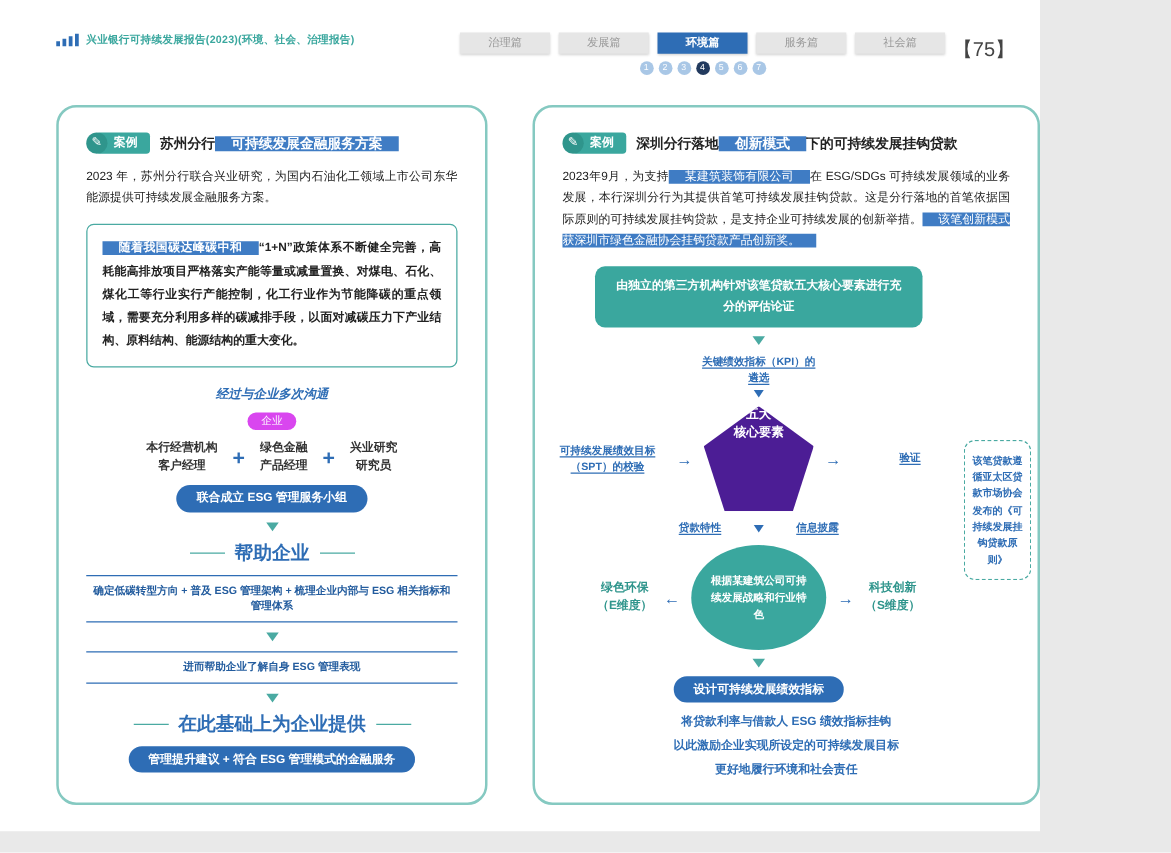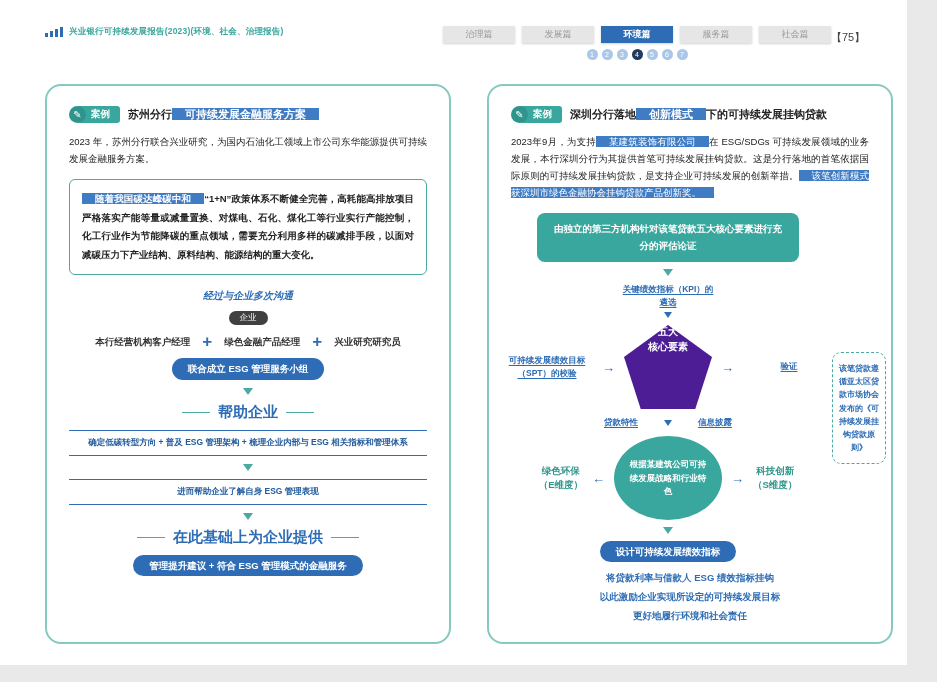--- a/index.html
+++ b/index.html
@@ -1,37 +1,37 @@
 <!DOCTYPE html>
 <html><head>
 <meta charset="utf-8">
 <style>
   * { margin:0; padding:0; box-sizing:border-box; }
   html,body { width:937px; height:682px; }
   body { font-family:"Liberation Sans","DejaVu Sans",sans-serif; background:#e9e9e9; overflow:hidden; }
-  .page { width:907px; height:665px; background:#fff; position:relative; }
+  .page { width:832px; height:665px; background:#fff; position:relative; }
 
   
   .topbar { display:flex; align-items:flex-start; padding:26px 20px 0 45px; }
   .brand { flex:1; display:flex; align-items:center; gap:6px; }
   .bars { display:inline-flex; align-items:flex-end; gap:2px; height:10px; }
   .bars i { width:3px; background:#2e6db5; display:block; }
   .bars i:nth-child(1){height:4px;} .bars i:nth-child(2){height:6px;}
   .bars i:nth-child(3){height:8px;} .bars i:nth-child(4){height:10px;}
   .brand-text { font-size:8.5px; color:#3aa79e; font-weight:bold; letter-spacing:.2px; }
   .nav-area { display:flex; flex-direction:column; align-items:center; gap:6px; }
   .tabs { display:flex; gap:7px; }
   .tab { width:72px; height:17px; line-height:17px; text-align:center; font-size:9px;
          background:#e6e6e6; color:#999; box-shadow:0 1px 2px rgba(0,0,0,.18); cursor:pointer; }
   .tab.active { background:#2e6db5; color:#fff; font-weight:bold; }
   .dots { display:flex; gap:4px; }
   .dot { width:11px; height:11px; border-radius:50%; background:#a9c7e6; color:#fff;
          font-size:7px; line-height:11px; text-align:center; cursor:pointer; }
   .dot.active { background:#223a5e; }
-  .page-no { width:56px; font-size:11px; color:#444; padding-top:4px; }
+  .page-no { width:56px; text-align:right; font-size:16px; color:#444; padding-top:4px; }
 
   
   main { display:flex; gap:36px; padding:24px 0 0 45px; }
   .panel { width:406px; height:560px; border:2px solid #85c9c1; border-radius:16px;
            background:#fff; padding:20px 22px 16px; position:relative; }
 
   .case-head { display:flex; align-items:center; margin-bottom:10px; }
   .case-icon { width:17px; height:17px; border-radius:50%; background:#2f958c; color:#fff;
                font-size:10px; display:flex; align-items:center; justify-content:center; z-index:1; }
   .case-badge { background:#3aa79e; color:#fff; font-size:9.5px; font-weight:bold;
@@ -39,23 +39,23 @@
   .case-title { font-size:11px; color:#222; font-weight:bold; margin-left:8px; white-space:nowrap; }
   .hl { background:#3f7cc4; color:#fff; padding:0 13px; }
 
   .intro { font-size:9.5px; color:#222; line-height:1.8; text-align:justify; margin-bottom:12px; }
   .quote-box { border:1.5px solid #4aaaa2; border-radius:6px; padding:10px 12px; font-size:9.5px;
                line-height:1.95; color:#222; font-weight:bold; text-align:justify; margin-bottom:14px; }
 
   
   .flow { display:flex; flex-direction:column; align-items:center; gap:8px; }
   .flow-lead { color:#2e6db5; font-style:italic; font-weight:bold; font-size:10px; }
-  .ent-badge { background:#404040; color:#fff; font-size:8.5px; padding:1px 11px; border-radius:9px; }
+  .ent-badge { background:#d946ef; color:#fff; font-size:8.5px; padding:1px 11px; border-radius:9px; }
   .team-row { display:flex; align-items:center; gap:12px; }
-  .team { display:flex; flex-direction:row; align-items:center; font-size:9.5px;
+  .team { display:flex; flex-direction:column; align-items:center; font-size:9.5px;
           font-weight:bold; color:#333; line-height:1.5; }
   .plus { color:#2e6db5; font-size:17px; font-weight:bold; line-height:1; }
   .pill { background:#2e6db5; color:#fff; font-size:9.5px; font-weight:bold; padding:4px 16px;
           border-radius:13px; text-align:center; line-height:1.4; }
   .arr { width:0; height:0; border-left:5px solid transparent; border-right:5px solid transparent;
          border-top:7px solid #4aaaa2; }
   .arr.blue { border-top-color:#2e6db5; border-left-width:4px; border-right-width:4px; border-top-width:6px; }
   .step { color:#2e6db5; font-weight:bold; font-size:15px; display:flex; align-items:center; gap:8px; }
   .step::before,.step::after { content:""; width:28px; height:1px; background:#4aaaa2; }
   .lined { border-top:1px solid #2e6db5; border-bottom:1px solid #2e6db5; padding:6px 2px;

